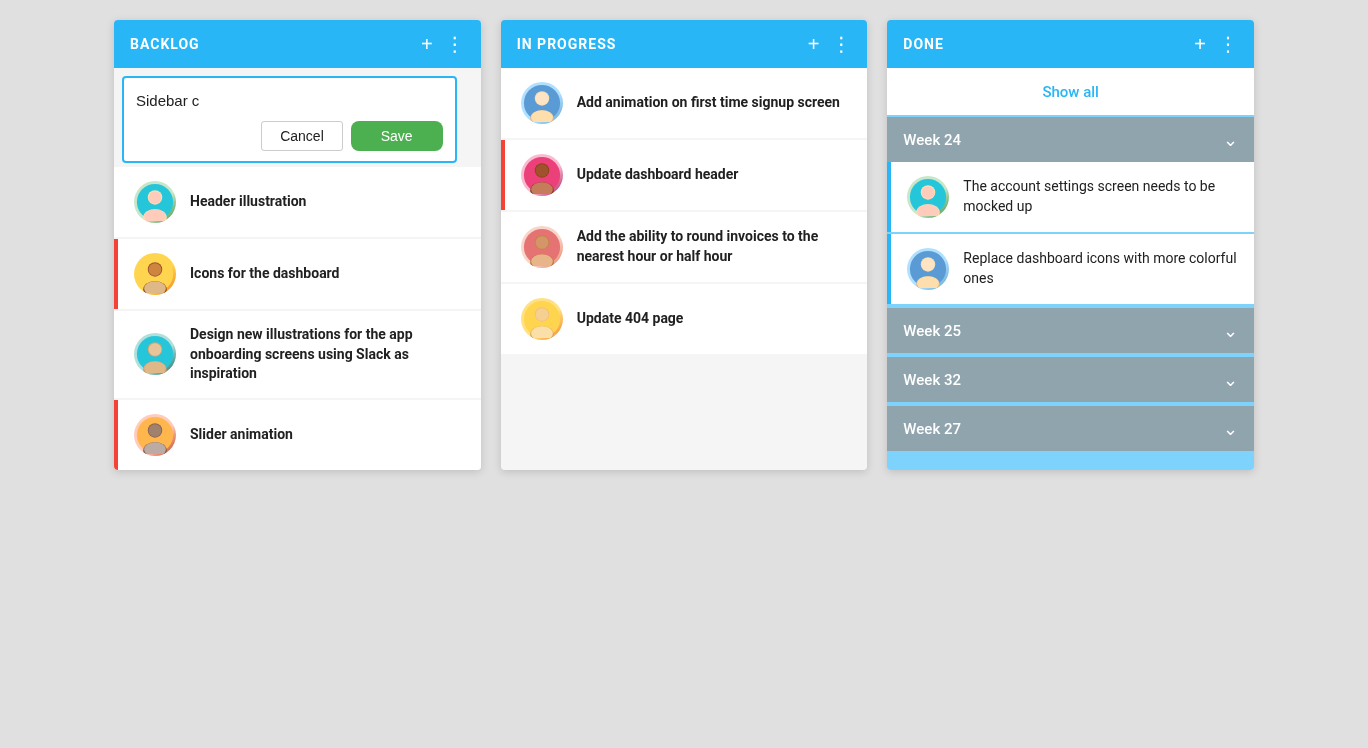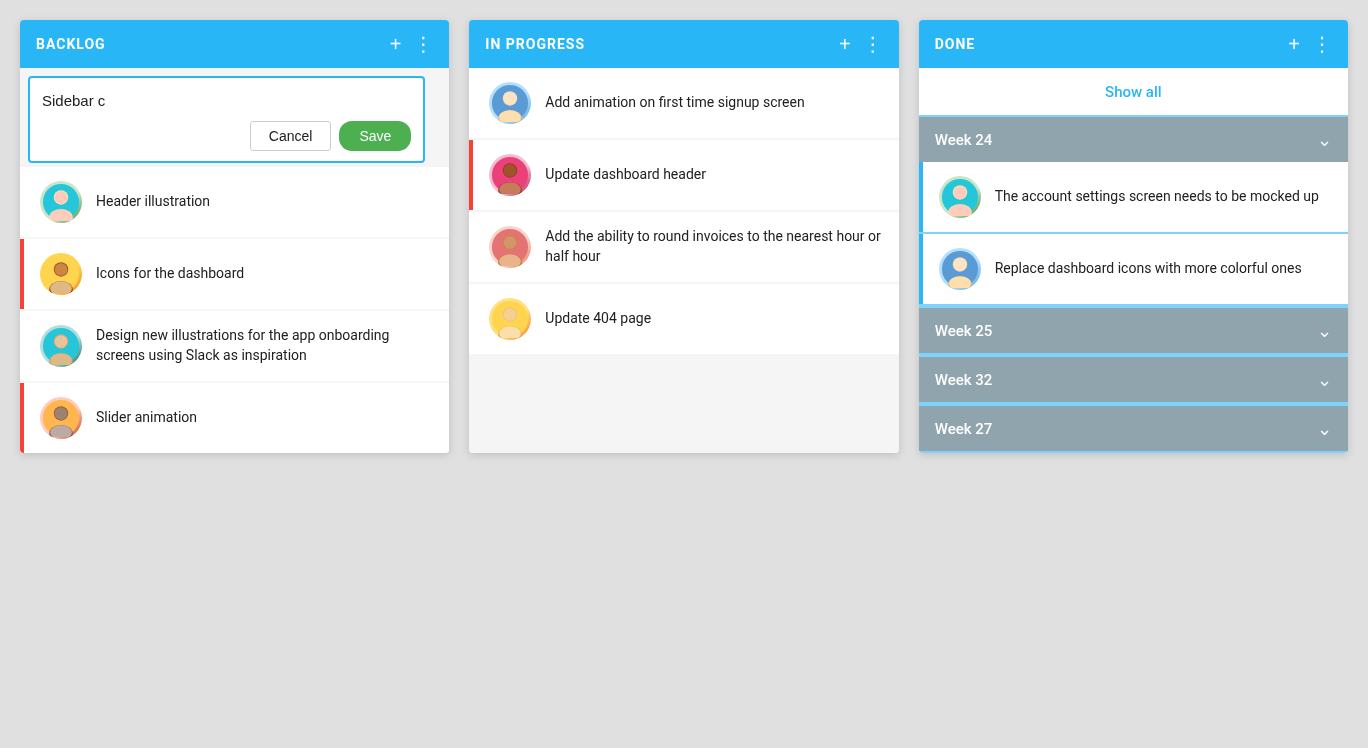--- a/index.html
+++ b/index.html
@@ -8,21 +8,21 @@
       background: #e0e0e0;
       display: flex;
       justify-content: center;
       align-items: flex-start;
       min-height: 748px;
       padding: 20px;
     }
     .board {
       display: flex;
       gap: 20px;
-      width: 1328px;
+      width: 1140px;
     }
     .column {
       flex: 1;
       display: flex;
       flex-direction: column;
       border-radius: 4px;
       overflow: hidden;
       box-shadow: 0 2px 8px rgba(0,0,0,0.15);
     }
     .column-header {
@@ -68,20 +68,21 @@
       align-items: center;
       gap: 14px;
       border-left: 4px solid transparent;
       cursor: pointer;
     }
     .card.red-border { border-left-color: #f44336; }
     .card-text {
       font-size: 14px;
       color: #212121;
       line-height: 1.4;
+      font-weight: bold;
     }
     .avatar {
       width: 42px;
       height: 42px;
       border-radius: 50%;
       overflow: hidden;
       flex-shrink: 0;
       display: flex;
       align-items: center;
       justify-content: center;
@@ -130,22 +131,22 @@
       border: 1px solid #ccc;
       border-radius: 3px;
       padding: 6px 18px;
       font-size: 14px;
       cursor: pointer;
       color: #212121;
     }
     .btn-save {
       background: #4caf50;
       border: none;
-      border-radius: 13px;
-      padding: 6px 20px;
+      border-radius: 8px;
+      padding: 6px 30px;
       font-size: 14px;
       cursor: pointer;
       color: white;
       font-weight: 500;
     }
 
     
     .done-column .column-body {
       background: #7dd3fc;
     }
@@ -186,21 +187,20 @@
       flex-direction: column;
       gap: 2px;
     }
     .done-card {
       background: white;
       padding: 14px 16px;
       display: flex;
       align-items: center;
       gap: 14px;
       border-left: 4px solid #29b6f6;
-      text-align: right;
     }
     .done-card-text {
       font-size: 14px;
       color: #212121;
       line-height: 1.4;
     }
 
   </style>
 </head>
 <body>

